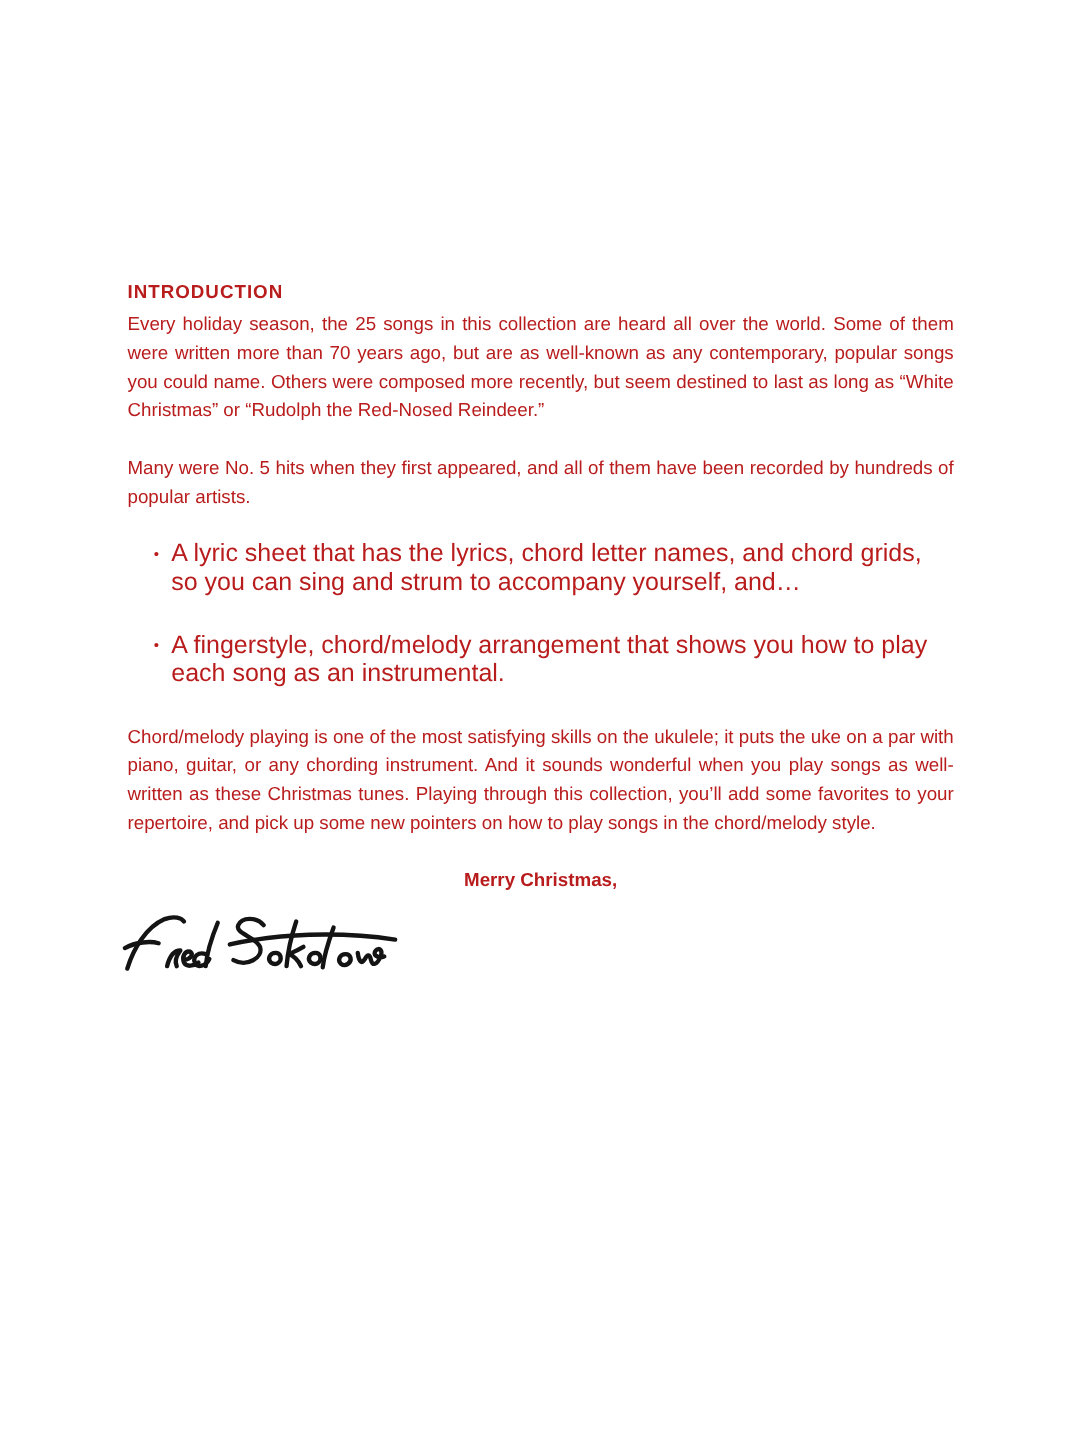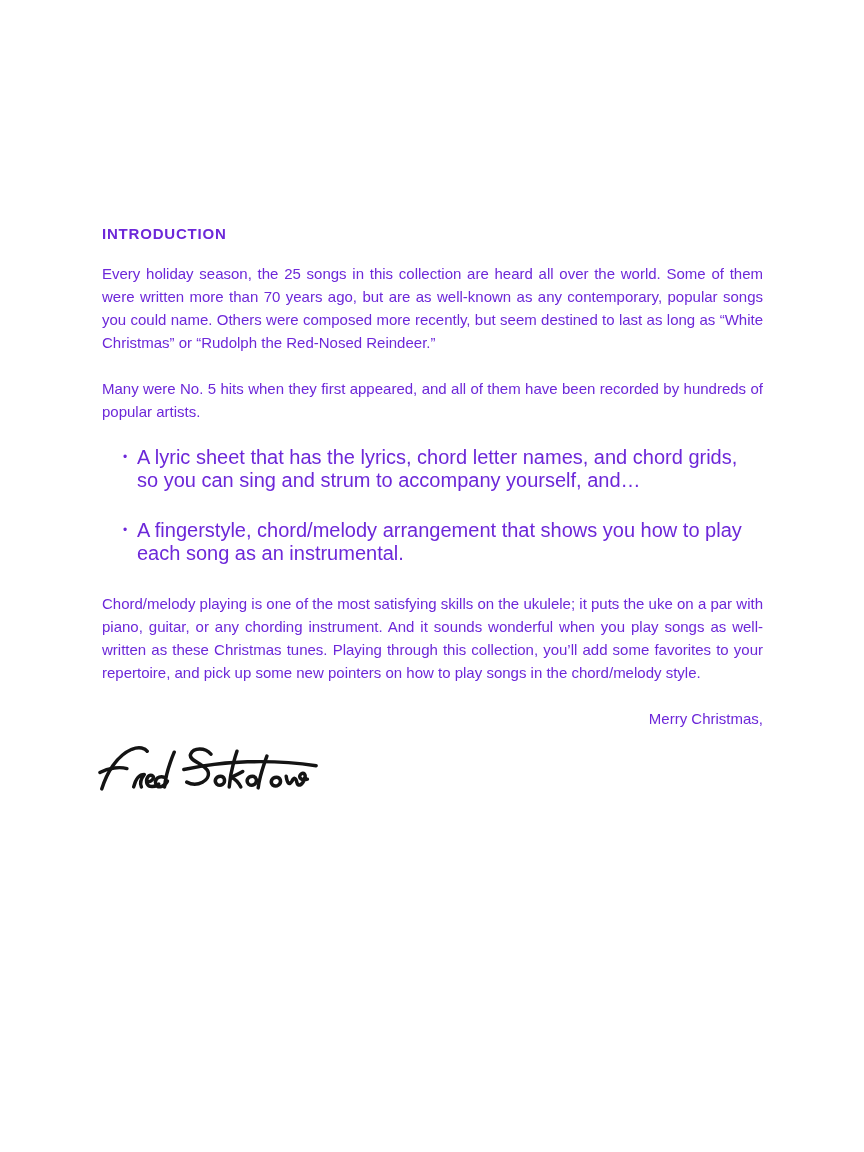--- a/index.html
+++ b/index.html
@@ -4,42 +4,42 @@
 <style>
   * { margin: 0; padding: 0; box-sizing: border-box; }
   html, body { background: #ffffff; }
   .page {
     position: relative;
     width: 864px;
     height: 1152px;
     margin: 0 auto;
     background: #ffffff;
     font-family: "Liberation Sans", sans-serif;
-    color: #6d28d9;
+    color: #b91c1c;
     overflow: hidden;
   }
   .content {
     position: absolute;
     left: 102px;
     top: 222px;
     width: 661px;
   }
   .heading {
     font-size: 15px;
     font-weight: 700;
     letter-spacing: 0.8px;
     line-height: 23px;
   }
   .para {
     font-size: 15px;
     line-height: 23px;
     margin-bottom: 23px;
     text-align: justify;
   }
-  .para.first { margin-top: 17px; }
+  .para.first { margin-top: 3px; }
   .bullets {
     list-style: none;
     margin: 4px 0 4px 0;
   }
   .bullet-item {
     display: flex;
     align-items: flex-start;
     margin-bottom: 27px;
   }
   .dot {
@@ -50,21 +50,22 @@
     line-height: 23px;
   }
   .bullet-text {
     font-size: 20px;
     line-height: 23px;
     max-width: 615px;
   }
   .closing {
     margin-top: 8px;
     margin-bottom: 14px;
-    text-align: right;
+    text-align: center;
+    font-weight: bold;
   }
   .signature {
     margin-left: -5px;
     width: 222px;
     height: 54px;
   }
   .signature svg { display: block; width: 100%; height: 100%; }
 </style>
 </head>
 <body>

